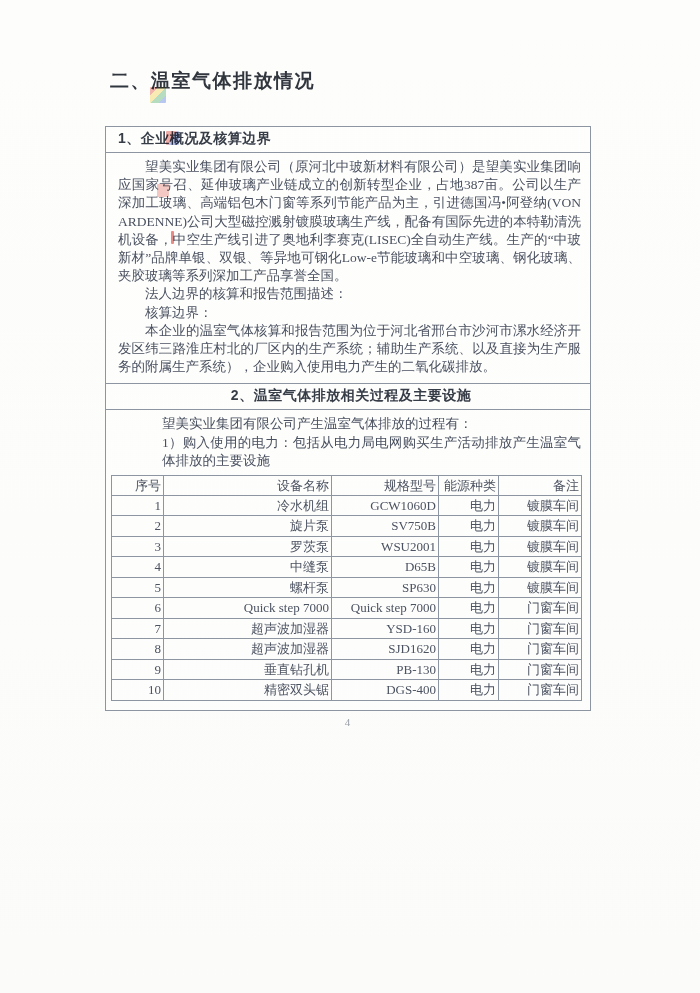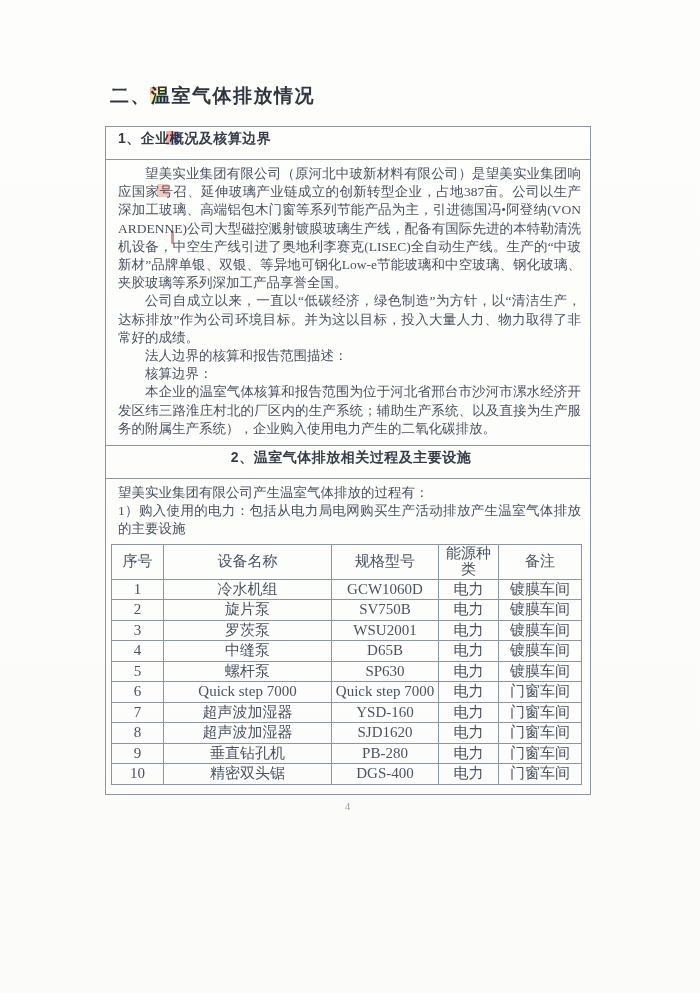--- a/index.html
+++ b/index.html
@@ -4,46 +4,46 @@
 <style>
   html,body{margin:0;padding:0;}
   body{width:700px;height:993px;background:#ffffff;}
   .page{
     position:relative;width:700px;height:993px;
     background:linear-gradient(180deg,#fdfdfc 0%,#fcfcfb 60%,#fbfbfa 100%);
     font-family:"Liberation Serif","DejaVu Serif",serif;
     color:#49505f;overflow:hidden;
   }
   .title{
-    position:absolute;left:110px;top:83px;
+    position:absolute;left:110px;top:68px;
     font-family:"Liberation Sans","DejaVu Sans",sans-serif;
     font-weight:bold;font-size:19px;letter-spacing:1.5px;color:#31363e;
   }
   .content-col{position:absolute;left:105px;top:126px;width:486px;}
   .doc-box{border:1px solid #8d95a2;background:rgba(255,255,255,0.4);}
   .sec-heading{
     font-family:"Liberation Sans","DejaVu Sans",sans-serif;
     font-weight:bold;font-size:14px;color:#373d47;
-    padding:3px 6px 11px 12px;border-bottom:1px solid #8d95a2;
+    padding:3px 6px 4px 12px;border-bottom:1px solid #8d95a2;
     letter-spacing:0.5px;
   }
   .sec-heading.sec2{border-top:1px solid #8d95a2;text-align:center;}
   .sec-body{
     padding:5px 9px 7px 12px;
     font-size:13.5px;line-height:18.2px;text-align:justify;
   }
   .sec-body p{margin:0;text-indent:2em;}
-  .sec-body p.flush{text-indent:0;}
+  .sec-body p.flush{text-indent:0;margin-left:44px;}
   table.equip{
     border-collapse:collapse;table-layout:fixed;
     width:470px;margin:5px 0 2px -7px;
   }
   table.equip th, table.equip td{
-    border:1px solid #8d95a2;text-align:center;vertical-align:middle;
-    font-size:15px;line-height:15.5px;padding:1.5px 2px;
+    border:1px solid #8d95a2;text-align:right;vertical-align:middle;
+    font-size:13px;line-height:15.5px;padding:1.5px 2px;
     font-weight:normal;color:#4b5260;overflow:hidden;
   }
   table.equip td{height:16.5px;}
   .page-num{
     margin-top:5px;text-align:center;
     font-size:11px;color:#9aa0a9;letter-spacing:1px;
   }
   
   .art{position:absolute;pointer-events:none;mix-blend-mode:multiply;border-radius:1px;}
   .art-title{
@@ -64,21 +64,20 @@
 
   <div class="title">二、温室气体排放情况</div>
 
   <div class="content-col">
     <div class="doc-box">
 
       <div class="sec-heading">1、企业概况及核算边界</div>
 
       <div class="sec-body">
         <p>望美实业集团有限公司（原河北中玻新材料有限公司）是望美实业集团响应国家号召、延伸玻璃产业链成立的创新转型企业，占地387亩。公司以生产深加工玻璃、高端铝包木门窗等系列节能产品为主，引进德国冯•阿登纳(VON ARDENNE)公司大型磁控溅射镀膜玻璃生产线，配备有国际先进的本特勒清洗机设备，中空生产线引进了奥地利李赛克(LISEC)全自动生产线。生产的“中玻新材”品牌单银、双银、等异地可钢化Low-e节能玻璃和中空玻璃、钢化玻璃、夹胶玻璃等系列深加工产品享誉全国。</p>
-        <p>公司自成立以来，一直以“低碳经济，绿色制造”为方针，以“清洁生产，达标排放”作为公司环境目标。并为这以目标，投入大量人力、物力取得了非常好的成绩。</p>
         <p>法人边界的核算和报告范围描述：</p>
         <p>核算边界：</p>
         <p>本企业的温室气体核算和报告范围为位于河北省邢台市沙河市漯水经济开发区纬三路淮庄村北的厂区内的生产系统；辅助生产系统、以及直接为生产服务的附属生产系统），企业购入使用电力产生的二氧化碳排放。</p>
       </div>
 
       <div class="sec-heading sec2">2、温室气体排放相关过程及主要设施</div>
 
       <div class="sec-body">
         <p class="flush">望美实业集团有限公司产生温室气体排放的过程有：</p>
         <p class="flush">1）购入使用的电力：包括从电力局电网购买生产活动排放产生温室气体排放的主要设施</p>
@@ -153,21 +152,21 @@
               <tr>
                 <td>8</td>
                 <td>超声波加湿器</td>
                 <td>SJD1620</td>
                 <td>电力</td>
                 <td>门窗车间</td>
               </tr>
               <tr>
                 <td>9</td>
                 <td>垂直钻孔机</td>
-                <td>PB-280</td>
+                <td>PB-130</td>
                 <td>电力</td>
                 <td>门窗车间</td>
               </tr>
               <tr>
                 <td>10</td>
                 <td>精密双头锯</td>
                 <td>DGS-400</td>
                 <td>电力</td>
                 <td>门窗车间</td>
               </tr>

